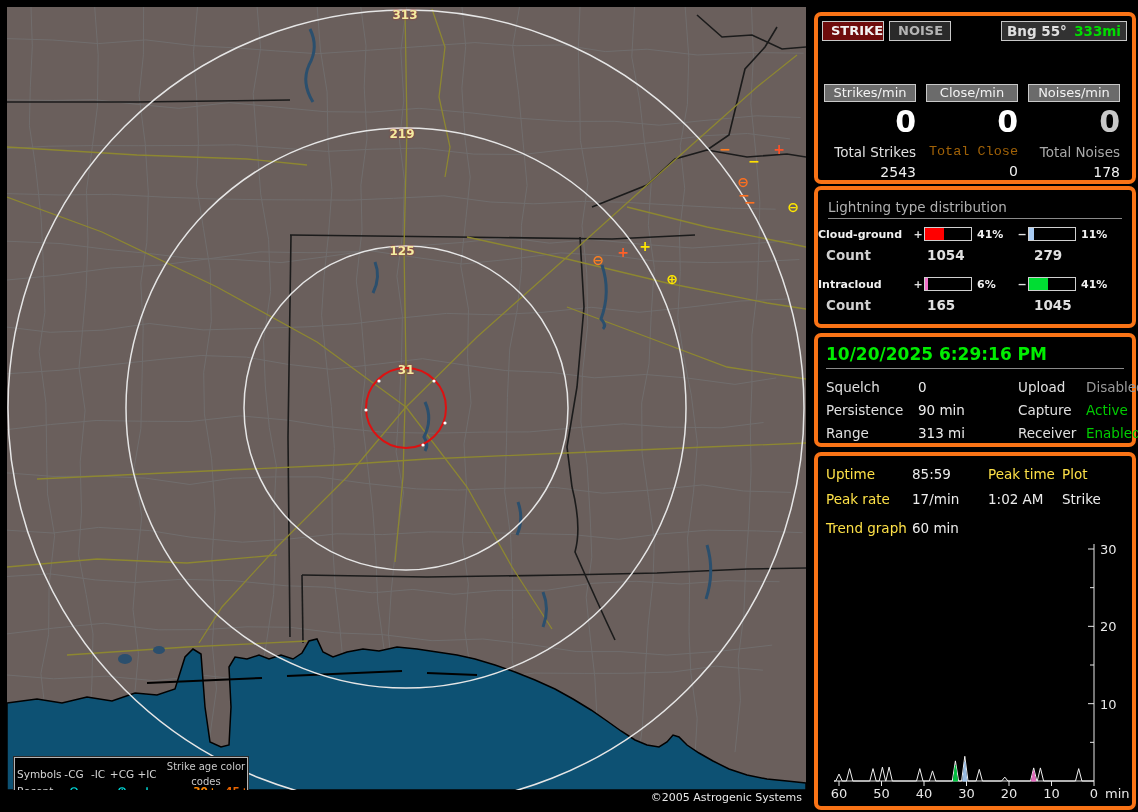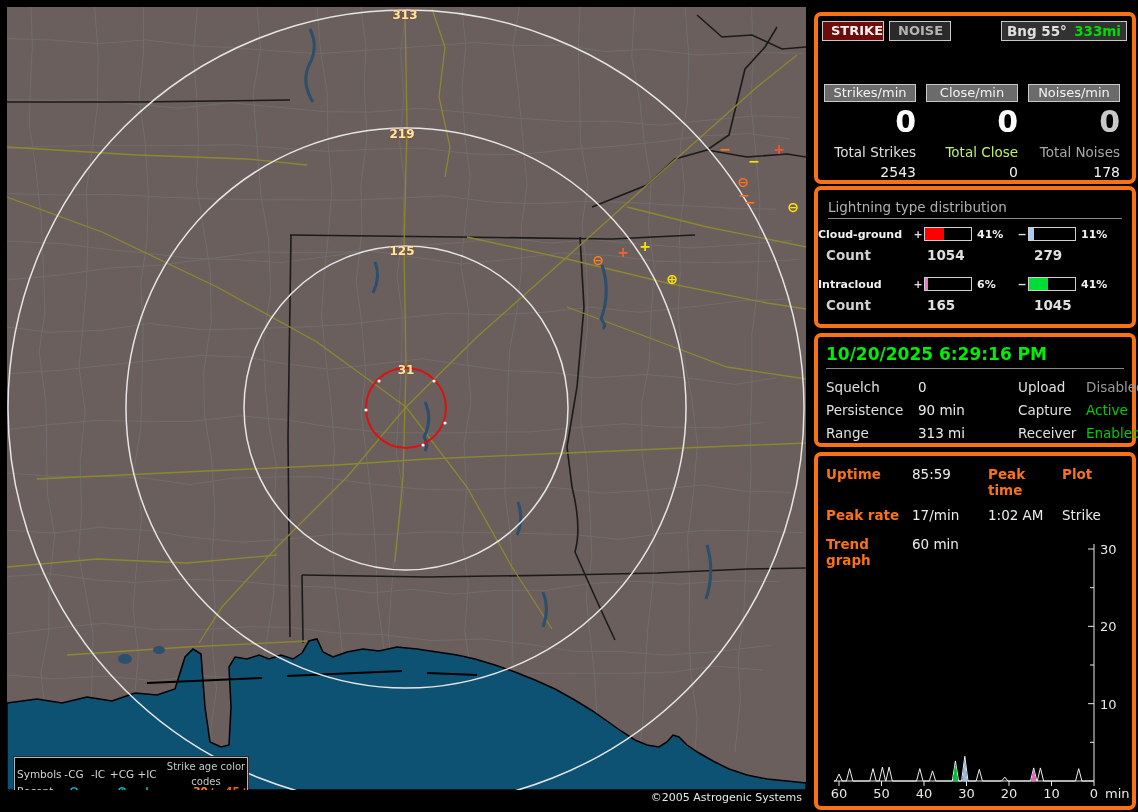--- a/index.html
+++ b/index.html
@@ -57,21 +57,21 @@
   
   #datetime{margin:7px 8px 0 8px;padding-bottom:4px;font-size:17px;font-weight:bold;color:#00ee00;
             border-bottom:1px solid #8a8a8a;}
   .stat-grid{display:grid;grid-template-columns:92px 100px 68px auto;margin:10px 0 0 8px;
              font-size:13.5px;row-gap:7px;}
   .val-dim{color:#9a9a9a;}
   .val-green{color:#00cc00;}
   
   .up-grid{display:grid;grid-template-columns:86px 76px 74px auto;margin:10px 0 0 8px;
            font-size:13.5px;row-gap:9px;}
-  .lbl{color:#f97316;font-weight:bold;}
+  .lbl{color:#fde047;}
   .val{color:#ececec;}
   #trend-svg{position:absolute;left:0;top:80px;}
 </style>
 </head>
 <body>
 
 <div id="map-wrap">
   <svg id="map-svg" width="799" height="783" viewBox="0 0 799 783">
     <rect x="0" y="0" width="799" height="783" fill="#6a5f5c"></rect>
     <g id="county-mesh" stroke="#76797b" stroke-width="1" fill="none" opacity="0.55">
@@ -229,21 +229,21 @@
   <div class="colsA">
     <div class="colA">
       <div class="rate-btn">Strikes/min</div>
       <div class="rate-val" style="color: rgb(255, 255, 255);">0</div>
       <div class="total-label" style="color: rgb(224, 224, 224);">Total Strikes</div>
       <div class="total-val">2543</div>
     </div>
     <div class="colA">
       <div class="rate-btn">Close/min</div>
       <div class="rate-val" style="color: rgb(255, 255, 255);">0</div>
-      <div class="total-label" style="color: #bef264;">Total Close</div>
+      <div class="total-label" style="color: #a16207; font-family: Liberation Mono, monospace;">Total Close</div>
       <div class="total-val">0</div>
     </div>
     <div class="colA">
       <div class="rate-btn">Noises/min</div>
       <div class="rate-val" style="color: rgb(200, 200, 200);">0</div>
       <div class="total-label" style="color: rgb(168, 168, 168);">Total Noises</div>
       <div class="total-val">178</div>
     </div>
   </div>
 </div>

